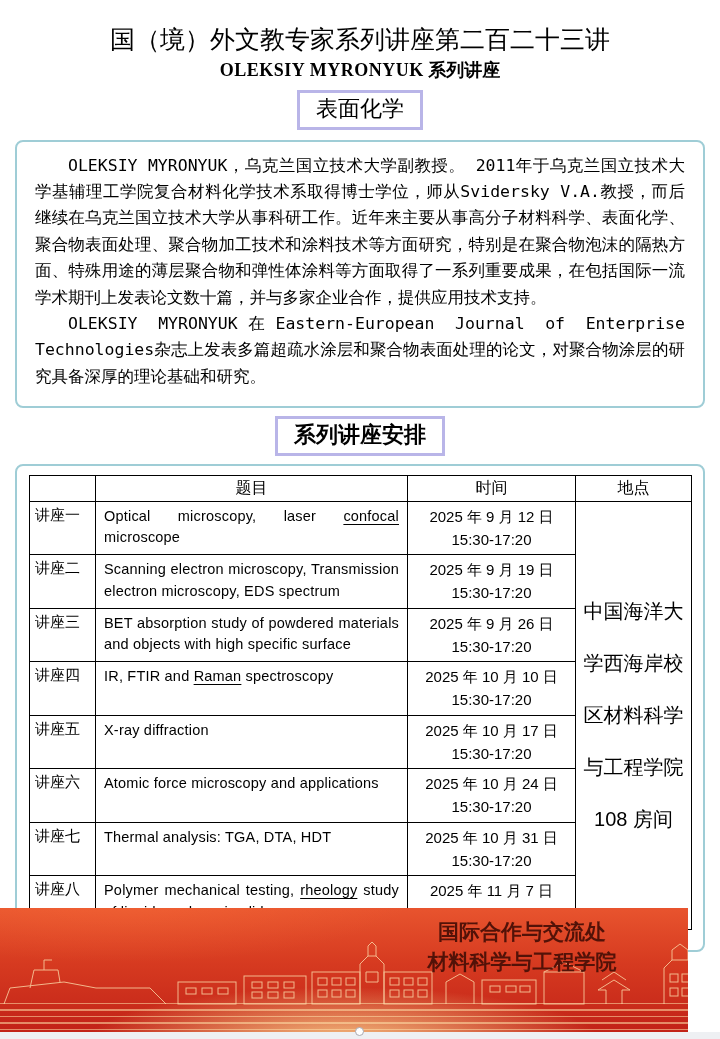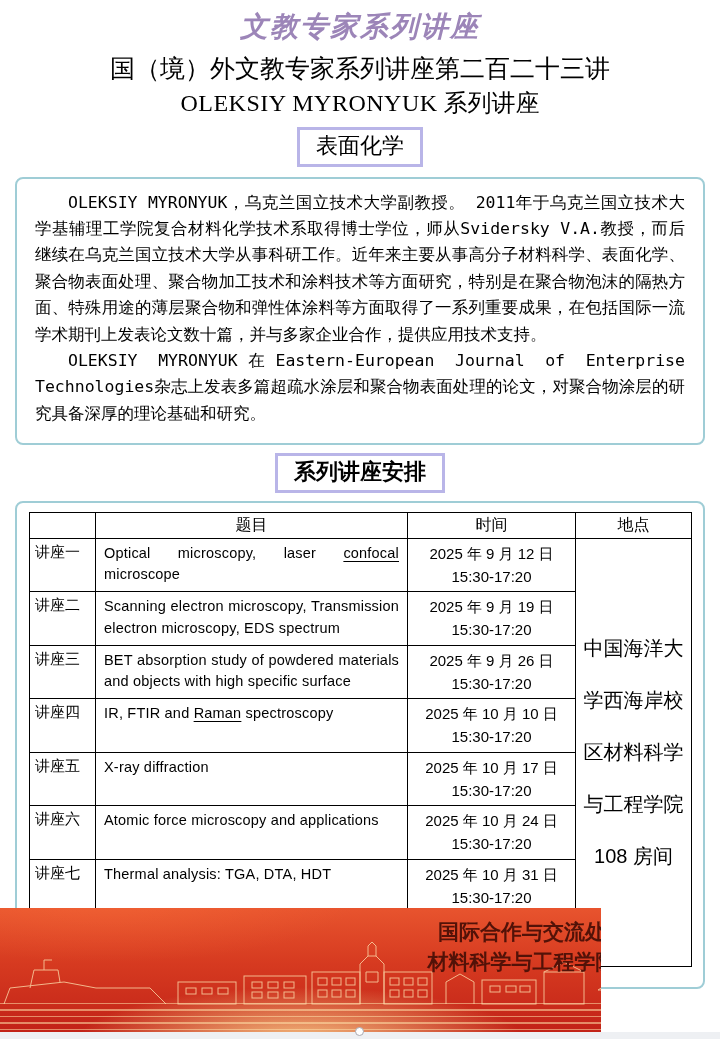--- a/index.html
+++ b/index.html
@@ -14,21 +14,21 @@
     font-weight:900; font-size:45px; line-height:1.05;
     color:#F5941D; letter-spacing:10px; text-indent:10px;
   }
   .logo-line2{
     font-family:"Liberation Sans","DejaVu Sans",sans-serif;
     font-weight:bold; font-style:italic; font-size:28px; line-height:1.0;
     color:#9C85B8; letter-spacing:2px; margin-top:1px;
   }
   
   .title1{ text-align:center; font-size:25px; margin-top:12px; line-height:1.25; }
-  .title2{ text-align:center; font-size:24px; font-weight:normal; margin-top:3px; }
+  .title2{ text-align:center; font-size:18px; font-weight:bold; margin-top:3px; }
   .title2 .en{ font-family:"Liberation Serif",serif; letter-spacing:.5px; }
   
   .section-tag{
     display:block; width:max-content; margin:8px auto 0;
     border:3px solid #B9B5E8; background:#fff;
     padding:3px 16px 4px; font-size:22px; line-height:1.2;
   }
   .section-tag.bold{ font-weight:bold; }
   
   .round-box{
@@ -57,21 +57,21 @@
     text-align:justify; letter-spacing:.2px;
   }
   td.c-time{ font-size:15px; text-align:center; vertical-align:top; padding:3px 1px; line-height:1.55; }
   td.c-loc{ font-size:20px; text-align:center; line-height:2.6; padding:2px 6px; }
   .wavy{
     text-decoration-line:underline; text-decoration-style:wavy;
     text-decoration-color:#E03020; text-decoration-thickness:1px; text-underline-offset:3px;text-decoration:underline;
   }
   
   .banner{
-    position:absolute; left:0; top:908px; width:601px; height:124px; overflow:hidden;
+    position:absolute; left:0; top:908px; width:688px; height:124px; overflow:hidden;
     background:
       radial-gradient(ellipse 55% 65% at 50% 108%, rgba(255,224,150,.85), rgba(255,224,150,0) 68%),
       radial-gradient(ellipse 70% 90% at 18% -10%, rgba(255,120,60,.35), rgba(255,120,60,0) 60%),
       linear-gradient(180deg, #E8542E 0%, #D63A20 45%, #C22318 100%);
   }
   .banner svg{ position:absolute; left:0; bottom:26px; display:block; }
   .stripes{
     position:absolute; left:0; right:0; bottom:0; height:34px;
     background:repeating-linear-gradient(180deg,
       rgba(255,220,160,0) 0 5px, rgba(255,225,170,.55) 5px 6.5px);
@@ -85,21 +85,20 @@
   .page-bottom{ position:absolute; left:0; top:1032px; width:720px; height:7px; background:#EEF0F3; }
   .drag-dot{
     position:absolute; left:355px; top:1027px; width:9px; height:9px;
     background:#fff; border:1px solid #A9A9B0; border-radius:50%; box-sizing:border-box;
   }
 </style>
 </head>
 <body>
 
 <div class="logo">
-  <div class="logo-line2">文教专家系列讲座</div>
 </div>
 
 <div class="title1">国（境）外文教专家系列讲座第二百二十三讲</div>
 <div class="title2"><span class="en">OLEKSIY MYRONYUK</span><span>&nbsp;系列讲座</span></div>
 
 <div class="section-tag">表面化学</div>
 
 <div class="round-box intro-box">
   <p>OLEKSIY MYRONYUK，乌克兰国立技术大学副教授。 2011年于乌克兰国立技术大学基辅理工学院复合材料化学技术系取得博士学位，师从Svidersky V.A.教授，而后继续在乌克兰国立技术大学从事科研工作。近年来主要从事高分子材料科学、表面化学、聚合物表面处理、聚合物加工技术和涂料技术等方面研究，特别是在聚合物泡沫的隔热方面、特殊用途的薄层聚合物和弹性体涂料等方面取得了一系列重要成果，在包括国际一流学术期刊上发表论文数十篇，并与多家企业合作，提供应用技术支持。</p>
   <p>OLEKSIY MYRONYUK在Eastern-European Journal of Enterprise Technologies杂志上发表多篇超疏水涂层和聚合物表面处理的论文，对聚合物涂层的研究具备深厚的理论基础和研究。</p>

